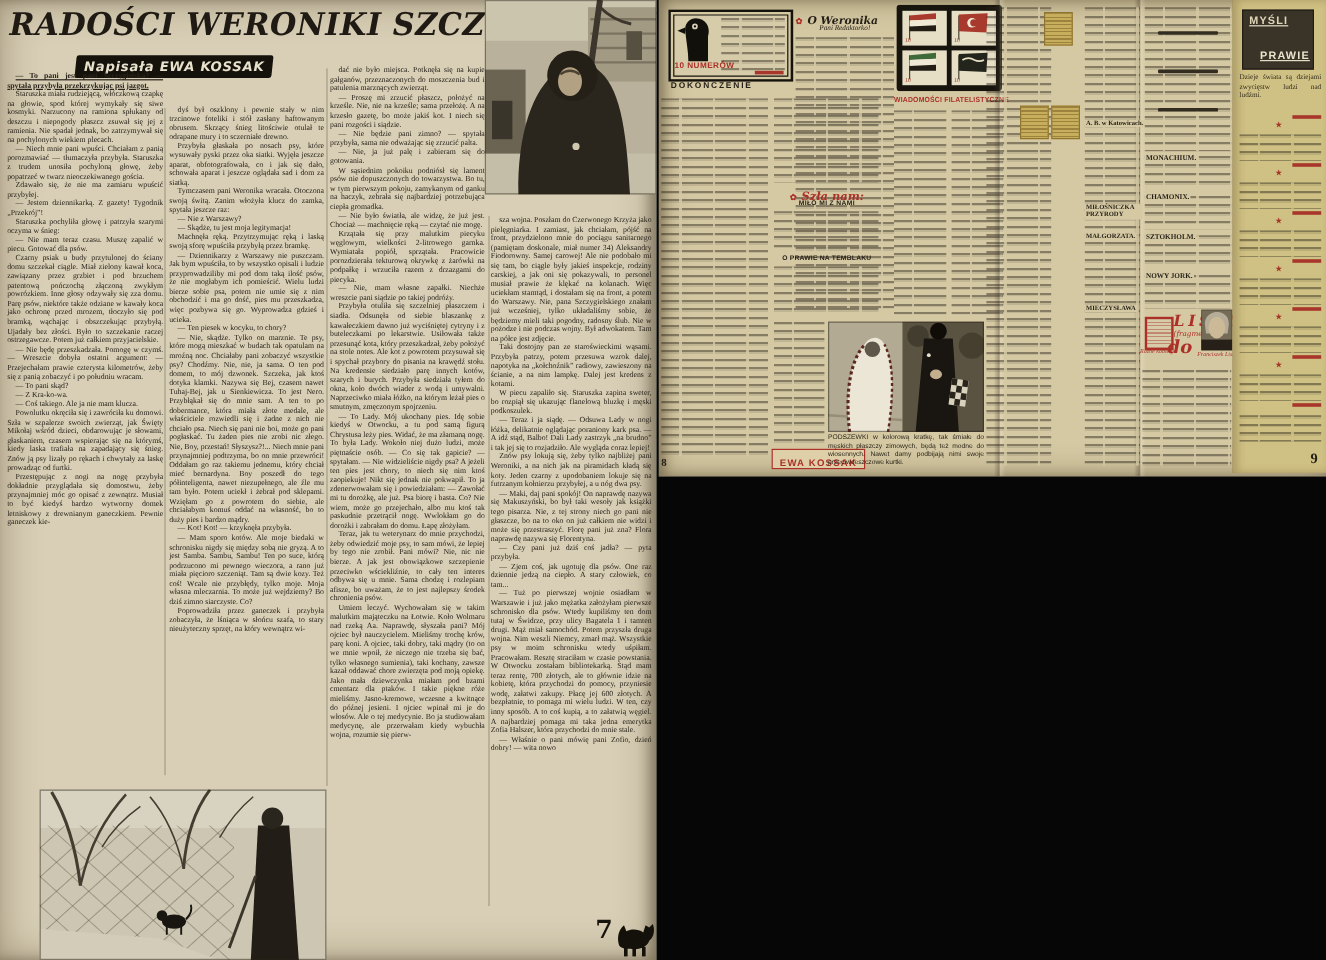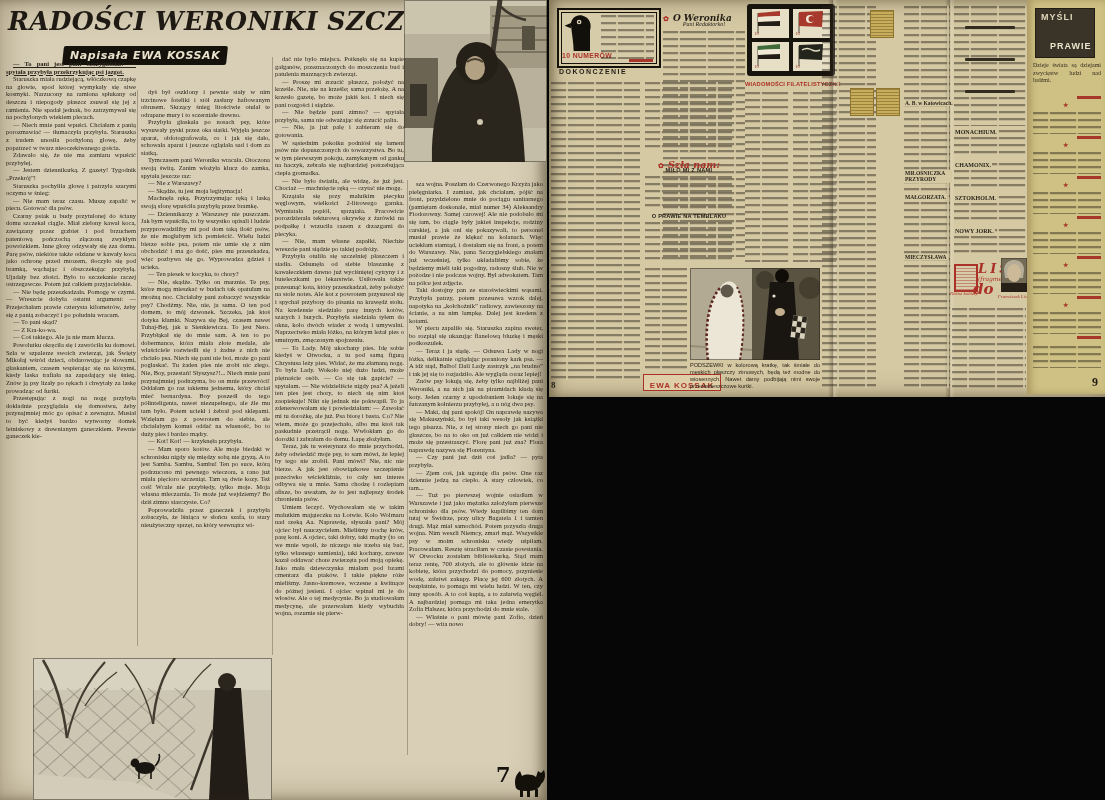--- a/index.html
+++ b/index.html
@@ -42,21 +42,21 @@
           font:700 8px/1 "Liberation Sans",sans-serif;color:#ab3128;letter-spacing:1px;}
   .cap{position:absolute;left:141px;top:362px;width:130px;height:32px;font:5.6px/1.25 "Liberation Sans",sans-serif;
        text-align:justify;color:#2b2519;}
   .ystrip{position:absolute;left:478px;top:0;width:78px;height:394px;background:#cfc083;
           box-shadow:inset 4px 0 7px rgba(90,70,30,.30);}
   .mysli{position:absolute;left:486px;top:8px;width:58px;height:48px;border:1px solid #211c14;background:
          radial-gradient(circle at 8px 30px,#8a8068 1.3px,transparent 2.2px),
          radial-gradient(circle at 20px 36px,#8a8068 1.3px,transparent 2.2px),
          radial-gradient(circle at 34px 30px,#8a8068 1.3px,transparent 2.2px),
          radial-gradient(circle at 46px 38px,#8a8068 1.3px,transparent 2.2px),
-         #3a3428;background-size:26px 18px;color:#e6dec6;overflow:hidden;}
+         #3a3428;background-size:26px 18px;color:#e6dec6;overflow:hidden;text-decoration:underline;}
   .mysli .l1{margin:4px 0 0 5px;font:700 9px/1 "Liberation Sans",sans-serif;letter-spacing:1px;color:#e0d7ba;}
   .mysli .l2{margin:20px 0 0 14px;font:700 9px/1 "Liberation Sans",sans-serif;letter-spacing:1px;color:#ece4cc;}
   .aph1{position:absolute;left:484px;top:62px;width:68px;font:6px/1.25 "Liberation Serif",serif;
         text-align:justify;color:#332c1f;}
   .attr-line{position:absolute;height:2.5px;background:#a8362b;}
   .sep{position:absolute;font:700 6px/1 "Liberation Sans",sans-serif;color:#a8362b;}
   .pn8{position:absolute;left:2px;top:381px;font:700 9px/1 "Liberation Serif",serif;color:#241f16;}
   .pn9{position:absolute;left:543px;top:376px;font:700 12px/1 "Liberation Serif",serif;color:#241f16;}
   .gold{position:absolute;border:1px solid #8f7430;background:
         repeating-linear-gradient(180deg, rgba(120,94,35,.55) 0 1px, rgba(0,0,0,0) 1px 3px),#c7ae5d;}

